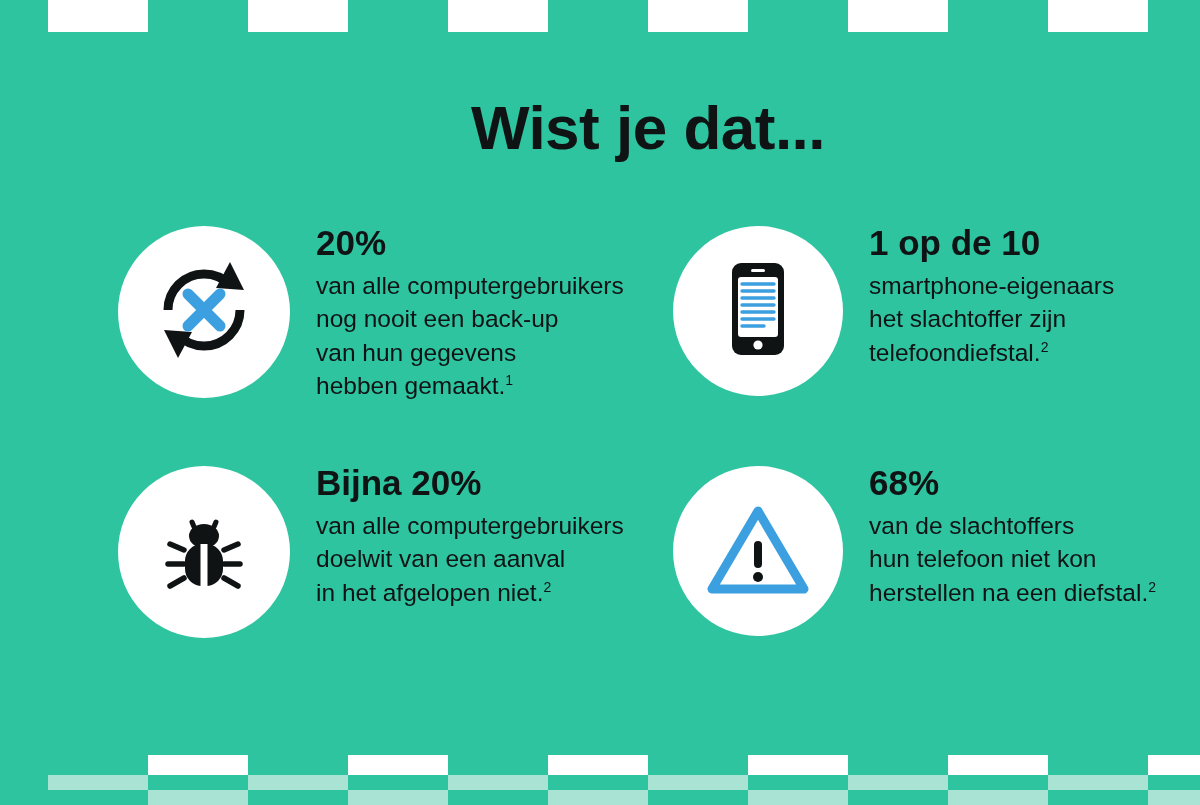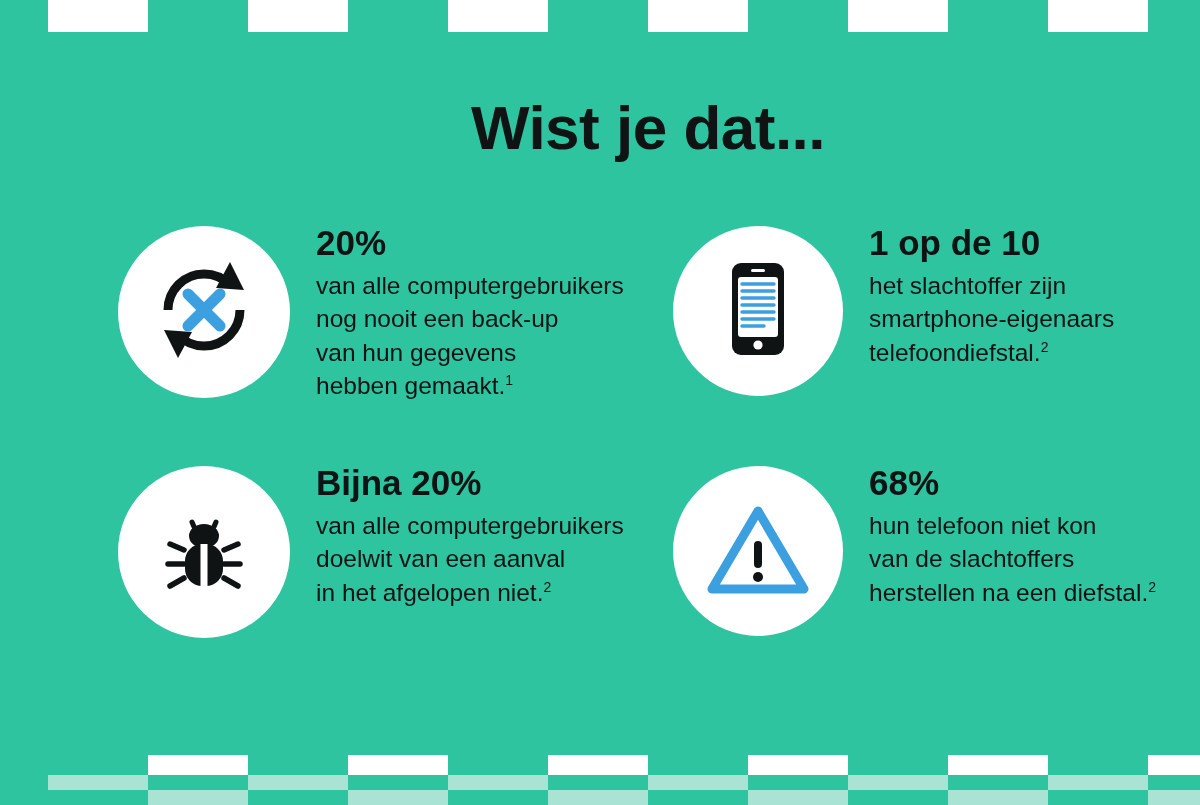--- a/index.html
+++ b/index.html
@@ -191,22 +191,22 @@
               <line x1="36" y1="69" x2="58" y2="69"></line>
             </g>
             <rect x="45" y="12" width="14" height="3" rx="1.5" fill="#ffffff"></rect>
             <circle cx="52" cy="88" r="4.6" fill="#ffffff"></circle>
           </svg>
         </span>
       </div>
       <div class="body">
         <div class="headline">1 op de 10</div>
         <div class="desc">
+          <div>smartphone-eigenaars</div>
           <div>het slachtoffer zijn</div>
-          <div>smartphone-eigenaars</div>
           <div>
             <span>telefoondiefstal.</span><sup>2</sup>
           </div>
         </div>
       </div>
     </div>
 
     <div class="fact col1">
       <div class="badge">
         <span>
@@ -247,22 +247,22 @@
           <svg width="106" height="100" viewBox="0 0 106 100">
             <polygon points="53,12 99,90 7,90" fill="none" stroke="#3b9fe0" stroke-width="9" stroke-linejoin="round"></polygon>
             <rect x="49" y="42" width="8" height="27" rx="4" fill="#101314"></rect>
             <circle cx="53" cy="78" r="5" fill="#101314"></circle>
           </svg>
         </span>
       </div>
       <div class="body">
         <div class="headline">68%</div>
         <div class="desc">
+          <div>van de slachtoffers</div>
           <div>hun telefoon niet kon</div>
-          <div>van de slachtoffers</div>
           <div>
             <span>herstellen na een diefstal.</span><sup>2</sup>
           </div>
         </div>
       </div>
     </div>
 
   </div>
 
   <div class="checker-bottom">

